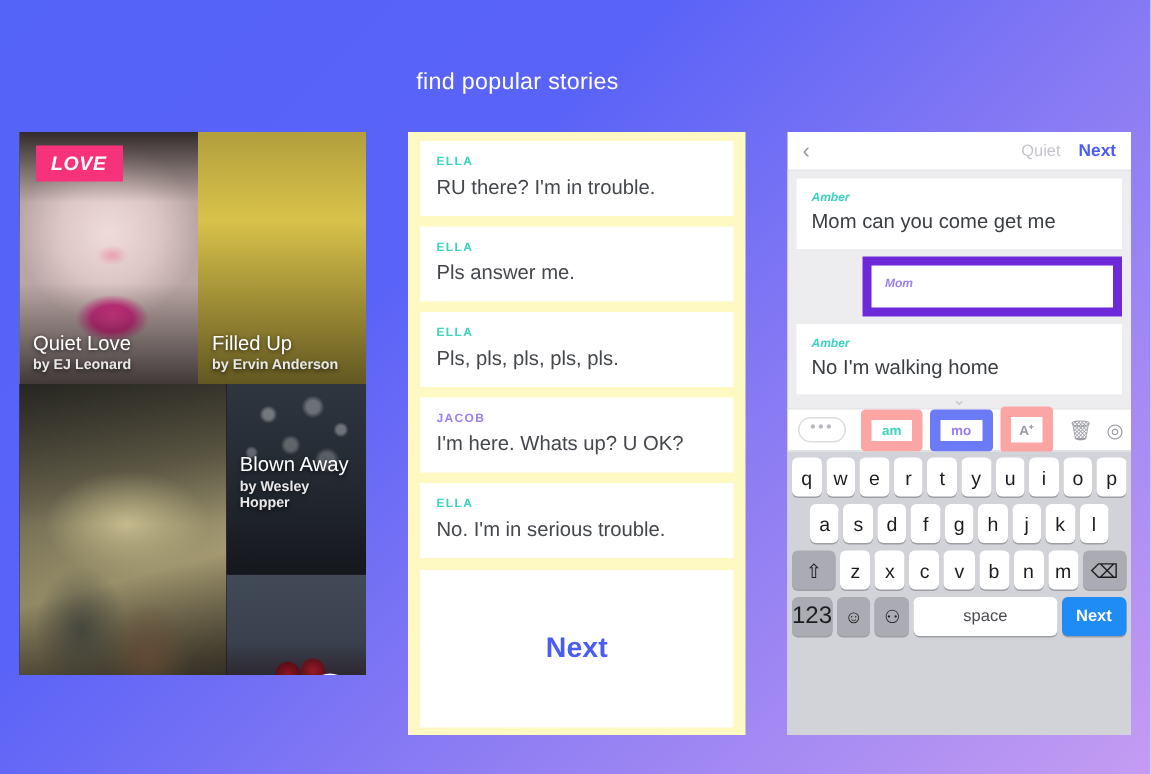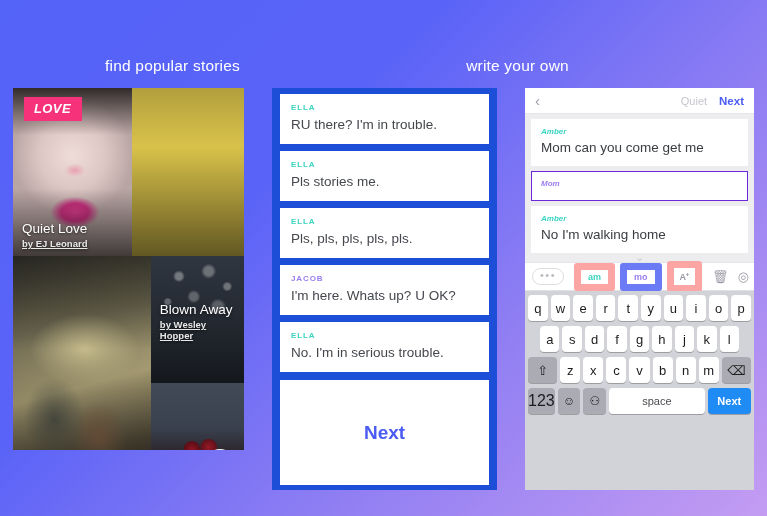--- a/index.html
+++ b/index.html
@@ -10,20 +10,21 @@
   }
   body {
     background: linear-gradient(135deg, #5463f8 0%, #5a63f7 35%, #8f7ef3 65%, #c49cf2 100%);
     position: relative;
   }
 
   
   .headings {
     position: absolute; top: 0; left: 0; width: 690px; height: 85px;
     display: flex;
+    flex-direction: column;
   }
   .heading-cell {
     flex: 1; display: flex; align-items: center; justify-content: center;
     color: #ffffff; font-size: 15.5px; letter-spacing: .2px;
     padding-top: 46px;
   }
 
   
   .panel { position: absolute; overflow: hidden; }
 
@@ -34,21 +35,20 @@
   .tile-caption {
     position: absolute; left: 9px; right: 6px; bottom: 7px; z-index: 4;
   }
   .tile-title {
     color: #fff; font-size: 13.5px; line-height: 15px; margin-bottom: 2px;
     text-shadow: 0 1px 3px rgba(0,0,0,.7);
   }
   .tile-author {
     color: #e8e8e8; font-size: 9.5px; font-weight: bold; line-height: 11px;
     text-shadow: 0 1px 3px rgba(0,0,0,.7);
-    text-decoration: underline;
   }
   .badge-love {
     position: absolute; left: 11px; top: 9px; z-index: 5;
     background: #f6327a; color: #fff;
     font-size: 13px; font-weight: bold; font-style: italic;
     padding: 4px 11px 5px 10px; letter-spacing: .4px;
   }
 
   
   .art-lips {
@@ -123,21 +123,21 @@
     position: absolute; right: 9px; bottom: 11px; width: 30px; height: 30px;
     border-radius: 50%; border: 2px solid rgba(255,255,255,.92);
     background:
       radial-gradient(circle 6px at 50% 36%, #e6cdbd 0 100%),
       radial-gradient(ellipse 11px 9px at 50% 92%, #2e2528 0 100%),
       linear-gradient(180deg, #5a4a48 0%, #3a2f31 100%);
     overflow: hidden;
   }
 
   
-  #panel2 { left: 272px; top: 88px; width: 225px; height: 402px; background: #1d4ed8; padding: 6px 8px; }
+  #panel2 { left: 272px; top: 88px; width: 225px; height: 402px; background: #fef9c3; padding: 6px 8px; }
   .chat-card {
     background: #fff; padding: 9px 11px 11px 11px; margin-bottom: 7px;
   }
   .chat-name {
     font-size: 8px; font-weight: bold; letter-spacing: .9px; margin-bottom: 4px;
   }
   .chat-text { font-size: 13.5px; color: #44474c; line-height: 17px; }
   .next-card {
     background: #fff; height: 105px; display: flex;
     align-items: center; justify-content: center; margin-top: 8px;
@@ -153,21 +153,21 @@
   .p3-back { color: #9a9aa5; font-size: 15px; line-height: 1; }
   .p3-spacer { flex: 1; }
   .p3-saved { color: #c5c5cd; font-size: 11px; margin-right: 12px; }
   .p3-next { color: #4a5cf4; font-size: 11.5px; font-weight: bold; }
 
   .p3-messages { background: #ededf0; padding: 5px 6px 0 6px; flex: none; }
   .msg-card {
     background: #fff; padding: 7px 9px 9px 9px; margin-bottom: 5px;
     border: 1px solid transparent;
   }
-  .msg-card.active { border: 1px solid #6d28d9; }
+  .msg-card.active { border: 6px solid #6d28d9; margin-left: 44px; }
   .msg-name { font-size: 8px; font-weight: bold; margin-bottom: 3px; font-style: italic; }
   .msg-text { font-size: 13.5px; color: #3a3d42; line-height: 17px; }
   .caret {
     display: inline-block; width: 1px; height: 14px;
     background: #4a5cf4; vertical-align: -2px; margin-left: 1px;
   }
   .chevron-down {
     text-align: center; color: #c8c8d0; font-size: 11px; line-height: 8px;
     height: 9px; background: #ededf0;
   }
@@ -218,20 +218,24 @@
     <div class="tile" style="flex:1.07">
       <div class="art-lips"></div>
       <div class="badge-love">LOVE</div>
       <div class="tile-caption">
         <div class="tile-title">Quiet Love</div>
         <div class="tile-author">by EJ Leonard</div>
       </div>
     </div>
     <div class="tile" style="flex:1">
       <div class="art-balloons"></div>
+      <div class="tile-caption">
+        <div class="tile-title">Filled Up</div>
+        <div class="tile-author">by Ervin Anderson</div>
+      </div>
     </div>
   </div>
   <div class="grid-bottom">
     <div class="tile" style="flex:1.48">
       <div class="art-couple"></div>
     </div>
     <div style="flex:1; display:flex; flex-direction:column;">
       <div class="tile" style="flex:1.18">
         <div class="art-bubbles"></div>
         <div class="tile-caption" style="bottom:auto; top:46px;">
@@ -247,21 +251,21 @@
   </div>
 </div>
 
 <div class="panel" id="panel2">
   <div class="chat-card">
     <div class="chat-name" style="color:#3cd3c0">ELLA</div>
     <div class="chat-text">RU there? I'm in trouble.</div>
   </div>
   <div class="chat-card">
     <div class="chat-name" style="color:#3cd3c0">ELLA</div>
-    <div class="chat-text">Pls stories me.</div>
+    <div class="chat-text">Pls answer me.</div>
   </div>
   <div class="chat-card">
     <div class="chat-name" style="color:#3cd3c0">ELLA</div>
     <div class="chat-text">Pls, pls, pls, pls, pls.</div>
   </div>
   <div class="chat-card">
     <div class="chat-name" style="color:#9b7ef0">JACOB</div>
     <div class="chat-text">I'm here. Whats up? U OK?</div>
   </div>
   <div class="chat-card">

